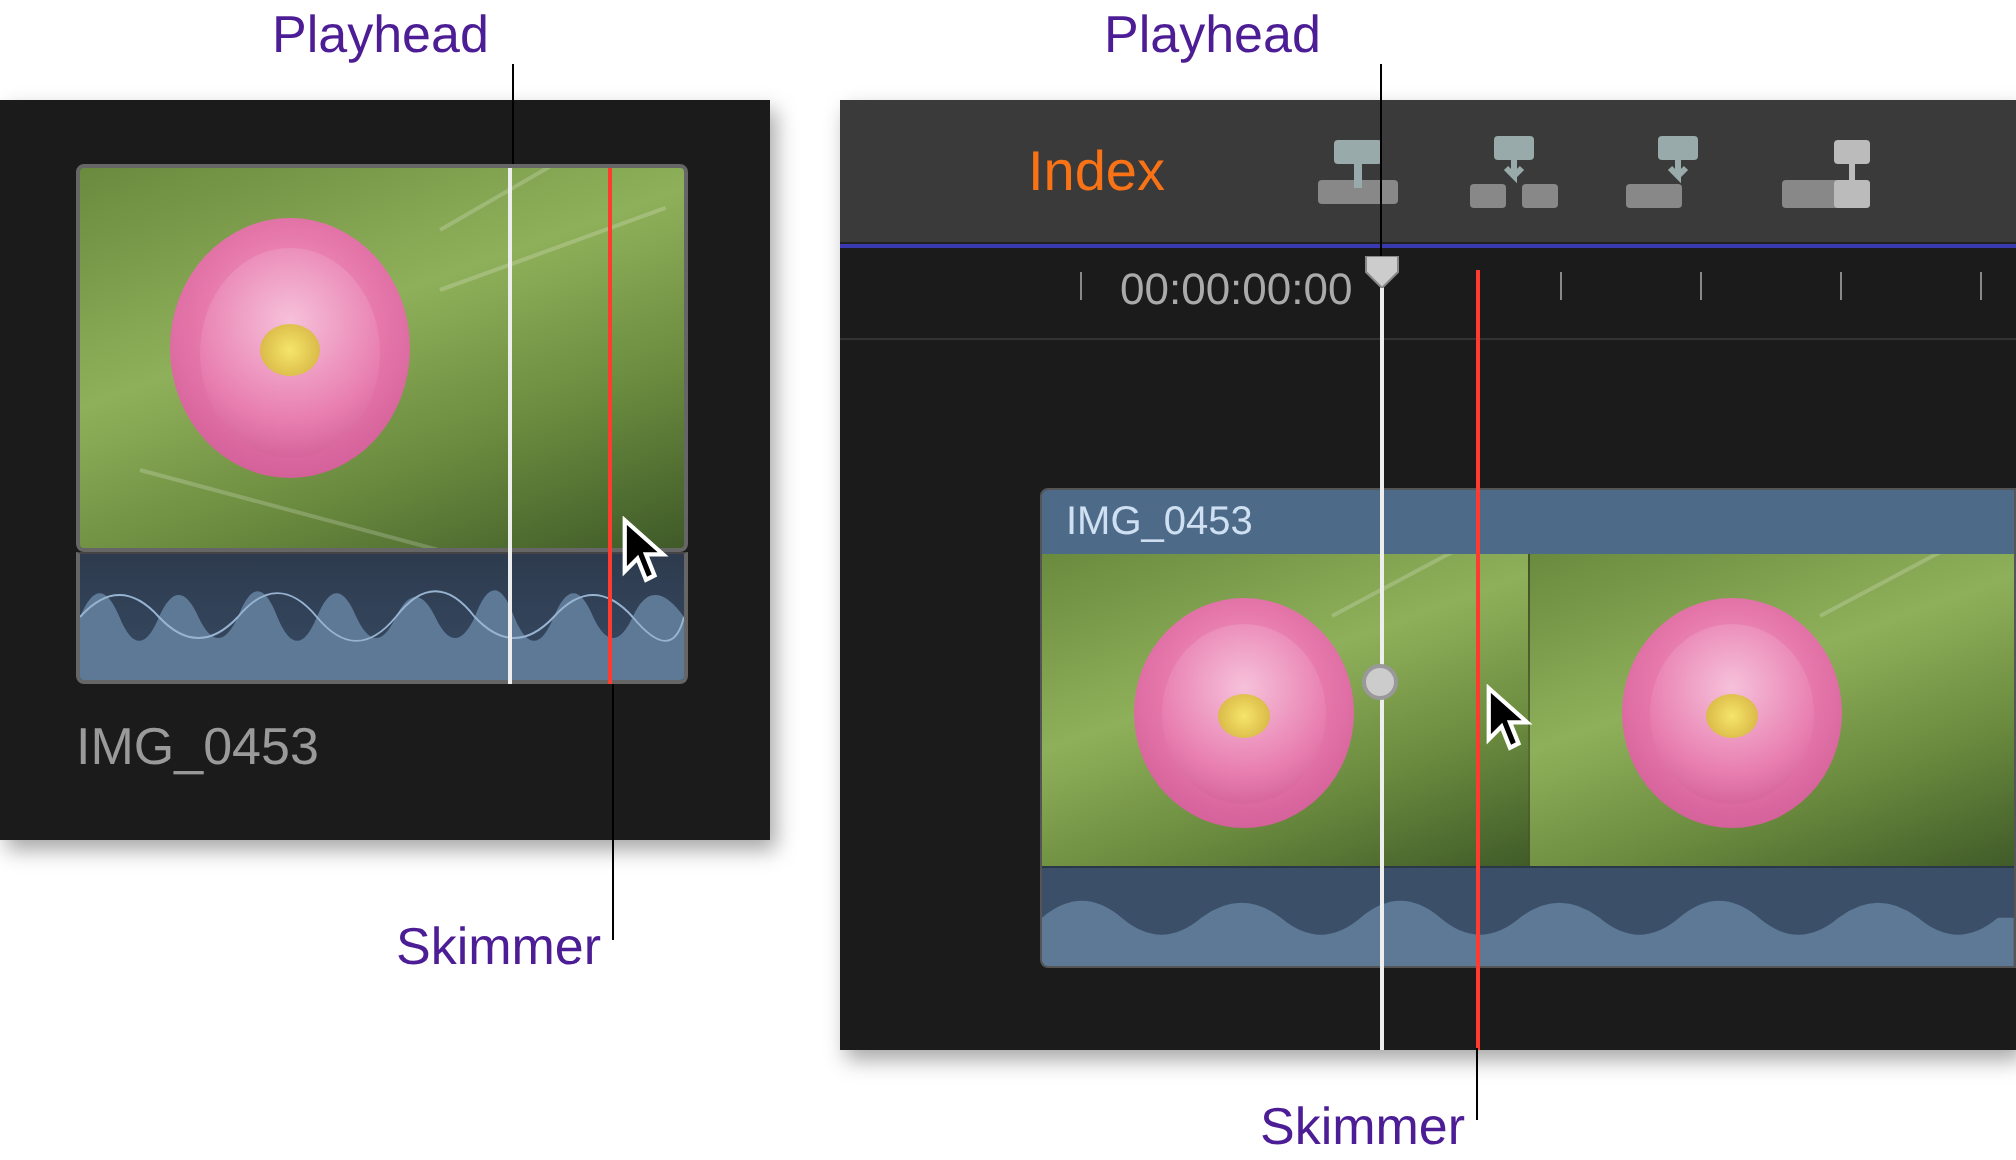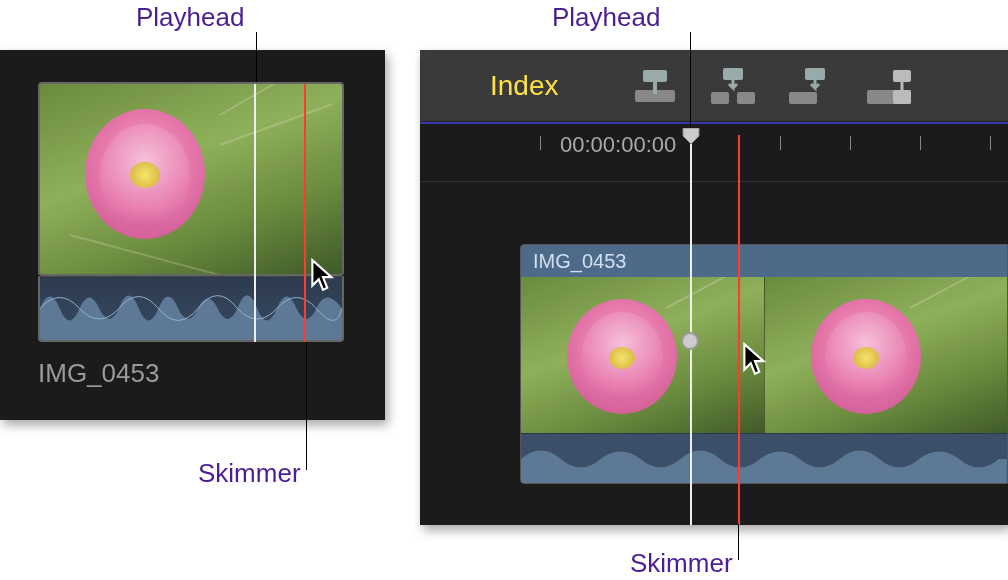--- a/index.html
+++ b/index.html
@@ -103,38 +103,38 @@
   .timeline-toolbar {
     position: absolute;
     left: 0; top: 0;
     width: 100%; height: 72px;
     background: #3a3a3a;
     border-bottom: 1px solid #222;
     display: flex;
     align-items: center;
   }
   .index-label {
-    color: #fde047;
+    color: #f97316;
     font-size: 28px;
-    margin-left: 70px;
+    margin-left: 94px;
     margin-right: 50px;
   }
   .tool-icons {
     display: flex;
     gap: 26px;
     margin-left: 20px;
   }
   .tool-icon {
     width: 52px; height: 40px;
     position: relative;
   }
   .ruler {
     position: absolute;
     left: 0; top: 72px;
-    width: 100%; height: 60px;
+    width: 100%; height: 48px;
     background: #1b1b1b;
     border-top: 2px solid #3a3ab0;
     border-bottom: 1px solid #333;
   }
   .ruler .tick {
     position: absolute;
     top: 12px;
     width: 1px; height: 14px;
     background: #888;
   }

